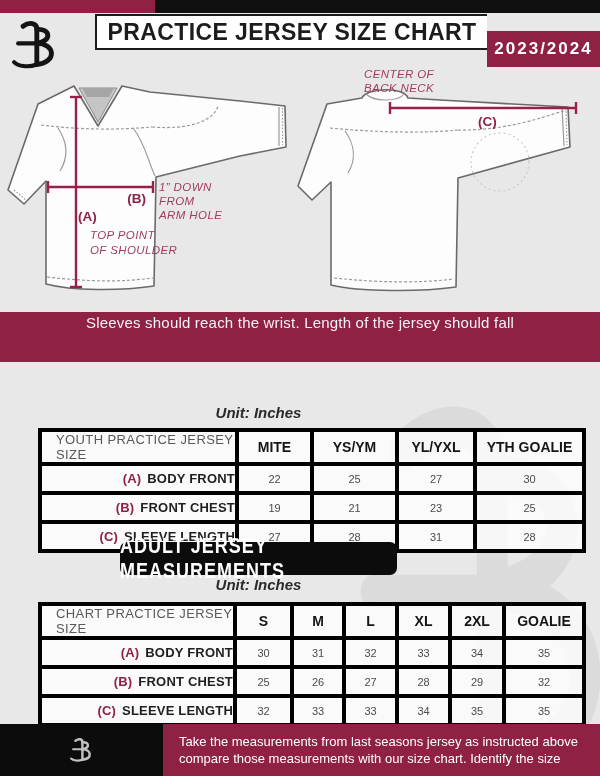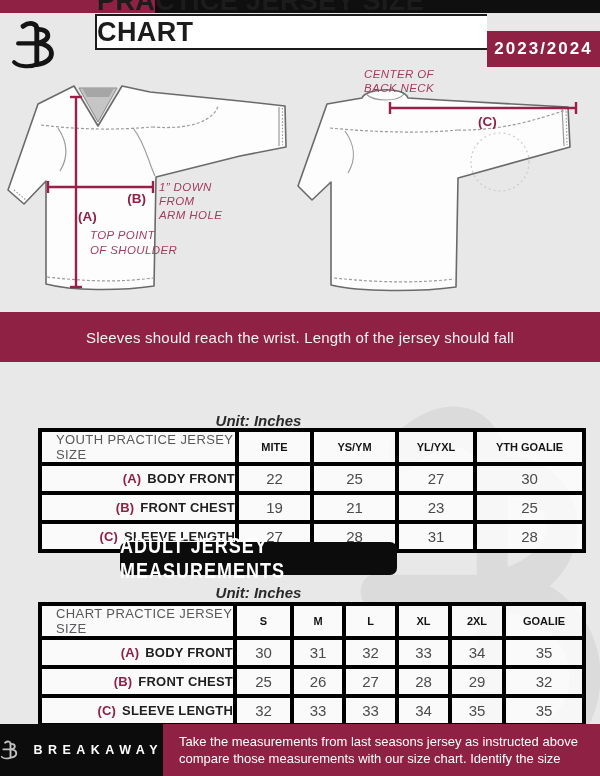--- a/index.html
+++ b/index.html
@@ -11,63 +11,63 @@
   }
   
   .topstrip{position:absolute;top:0;left:0;width:600px;height:13px;display:flex;}
   .strip-maroon{width:155px;height:13px;background:var(--maroon,#8e2144);}
   .strip-black{flex:1;height:13px;background:#0f0f0f;}
   
   .logo-header{position:absolute;left:10px;top:16px;width:52px;height:58px;color:#141414;z-index:3;}
   .title-box{
     position:absolute;left:95px;top:14px;width:392px;height:36px;box-sizing:border-box;
     background:#ffffff;border:2px solid #1b1b1b;border-right:none;
-    display:flex;align-items:flex-end;justify-content:center;
-    font-size:27px;font-weight:bold;color:#1c1c1c;letter-spacing:0.4px;z-index:2;
+    display:flex;align-items:center;justify-content:center;
+    font-size:23px;font-weight:bold;color:#1c1c1c;letter-spacing:0.4px;z-index:2;
   }
   .year-box{
     position:absolute;left:487px;top:14px;width:113px;height:36px;
     background:var(--maroon,#8e2144);color:#fff;
     display:flex;align-items:center;justify-content:center;
     font-size:17px;font-weight:bold;letter-spacing:2px;z-index:2;margin-top:17px;
   }
   
   .diagram-svg{position:absolute;left:0;top:50px;width:600px;height:262px;z-index:1;}
   .mkey{font-size:13.5px;font-weight:bold;fill:var(--maroon,#8e2144);font-family:"Liberation Sans",sans-serif;}
   .mdesc{font-size:11.5px;font-style:italic;fill:#a23d5f;font-family:"Liberation Sans",sans-serif;letter-spacing:0.4px;}
   .mline{stroke:var(--line,#9b2047);stroke-width:2.4;fill:none;}
   .jersey{fill:#fdfdfd;stroke:#6a6a6a;stroke-width:1.6;stroke-linejoin:round;}
   .stitch{fill:none;stroke:#9a9a9a;stroke-width:1.2;}
   .dash{stroke-dasharray:3,2;}
   
   .notice{
     position:absolute;left:0;top:312px;width:600px;height:50px;background:var(--maroon,#8e2144);
     color:#f7f2f4;font-size:15px;line-height:21px;text-align:center;
-    display:flex;flex-direction:column;justify-content:center;z-index:2;letter-spacing:0.2px;
+    display:flex;flex-direction:row;justify-content:center;z-index:2;letter-spacing:0.2px;
   }
   
   .banner{
     position:absolute;left:120px;width:277px;height:33px;background:#0c0c0c;border-radius:7px;
     color:#fff;display:flex;align-items:center;justify-content:center;z-index:2;
   }
   .banner span{font-size:18px;font-weight:bold;letter-spacing:1px;transform:scaleY(1.2);display:inline-block;}
   .unit{
     position:absolute;left:120px;width:277px;text-align:center;
-    font-size:15px;font-style:italic;font-weight:bold;color:#2a2a2a;z-index:2;margin-top:8px;
+    font-size:15px;font-style:italic;font-weight:bold;color:#2a2a2a;z-index:2;
   }
   
   .sizetable{position:absolute;left:38px;width:544px;border-collapse:collapse;table-layout:fixed;z-index:2;}
   .sizetable th,.sizetable td{
     border:4px solid #000000;height:25px;padding:0;background:rgba(255,255,255,0.78);
   }
   .label-h{text-align:left;padding-left:14px !important;font-size:13px;color:#57585a;font-weight:normal;letter-spacing:0.4px;}
-  .col-h{font-size:11px;font-weight:bold;color:#151515;text-align:center;}
+  .col-h{font-size:14px;font-weight:bold;color:#151515;text-align:center;}
   .row-label{text-align:right;padding-left:14px !important;font-size:13px;color:#1f1f1f;font-weight:bold;letter-spacing:0.2px;white-space:nowrap;}
   .row-label .key{color:var(--maroon,#8e2144);margin-right:6px;font-weight:bold;}
-  .val{text-align:center;font-size:15px;color:#4b4b4b;}
+  .val{text-align:center;font-size:11px;color:#4b4b4b;}
   
   .watermark{position:absolute;left:322px;top:390px;width:330px;height:430px;color:#dcdbdb;z-index:0;}
   
   .footer{position:absolute;left:0;top:724px;width:600px;height:52px;display:flex;z-index:2;}
   .footer-brand{width:163px;background:#0c0c0c;display:flex;align-items:center;justify-content:center;gap:9px;}
   .brand-word{color:#fff;font-size:12.5px;font-weight:bold;letter-spacing:5.5px;padding-left:4px;}
   .footer-note{
     flex:1;background:var(--maroon,#8e2144);color:#fff;font-size:13px;line-height:16.6px;
     padding:1px 8px 0 16px;display:flex;flex-direction:column;justify-content:center;
   }
@@ -262,21 +262,20 @@
       <td class="val">35</td>
     </tr>
   </tbody>
     </table>
 
   <div class="footer">
     <div class="footer-brand">
       <svg viewBox="0 0 64 64" width="26" height="30" style="color:#c2c1c1">
           <use href="#blogo"></use>
         </svg>
-      <span class="brand-word">BREAKAWAY</span>
     </div>
     <div class="footer-note">
       <div>Take the measurements from last seasons jersey as instructed above</div>
       <div>compare those measurements  with our size chart. Identify the size</div>
     </div>
   </div>
 
 </div>
 
 </body></html>

